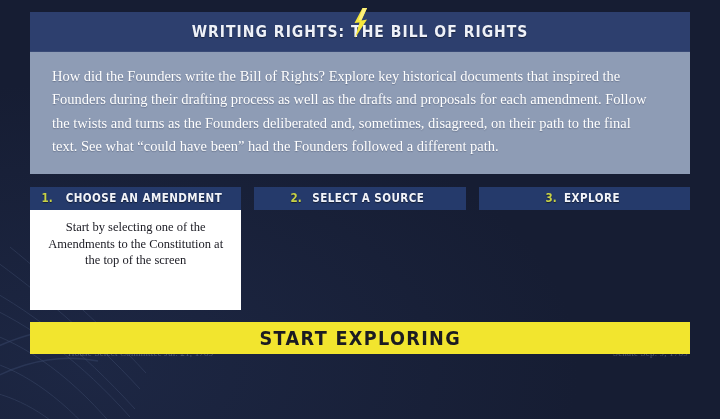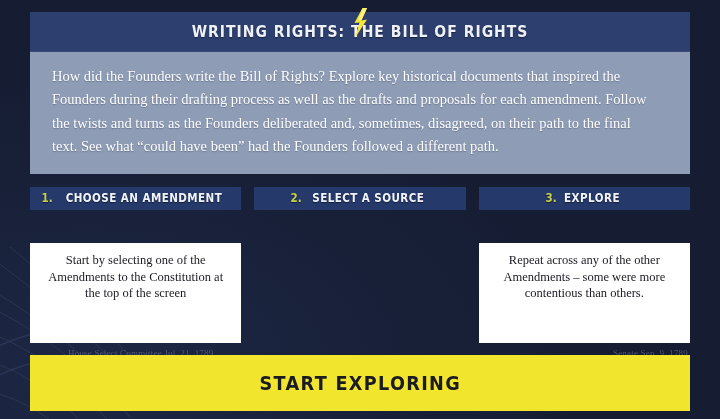--- a/index.html
+++ b/index.html
@@ -149,28 +149,27 @@
     text-shadow: 0 1px 1px rgba(0,0,0,.5);
   }
   .step-body {
     background: #ffffff;
     height: 100px;
     padding: 9px 10px 0 10px;
     text-align: center;
     color: #1a1a22;
     font-size: 12.5px;
     line-height: 1.34;
-    margin-top: 33px;
   }
 
   
   #start-exploring-button {
     margin-top: 12px;
     background: #f2e52e;
-    height: 56px;
+    height: 32px;
     display: flex;
     align-items: center;
     justify-content: center;
     cursor: pointer;
     border: none;
     width: 100%;
   }
   #start-exploring-label {
     font-family: "DejaVu Sans", sans-serif;
     font-weight: 700;
@@ -235,21 +234,20 @@
         <span class="step-number">2.</span>
         <span class="step-title">SELECT A SOURCE</span>
       </div>
     </div>
 
     <div class="step-card">
       <div class="step-header">
         <span class="step-number">3.</span>
         <span class="step-title">EXPLORE</span>
       </div>
-      <div class="step-body">Repeat across any of the other Amendments – some were more contentious than others.</div>
     </div>
 
   </div>
 
   <button id="start-exploring-button">
     <span id="start-exploring-label">START EXPLORING</span>
   </button>
 
 </div>
 

